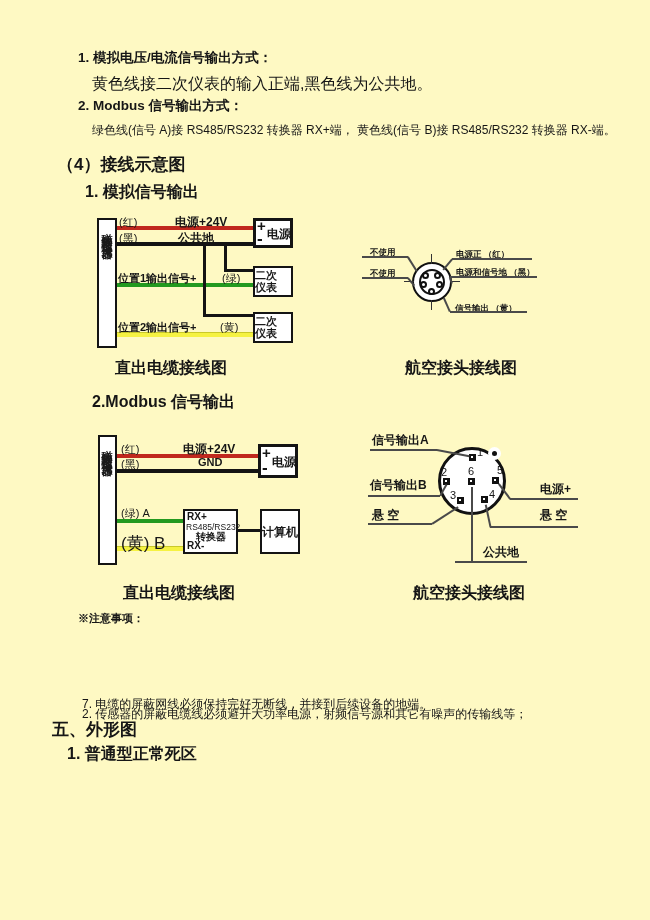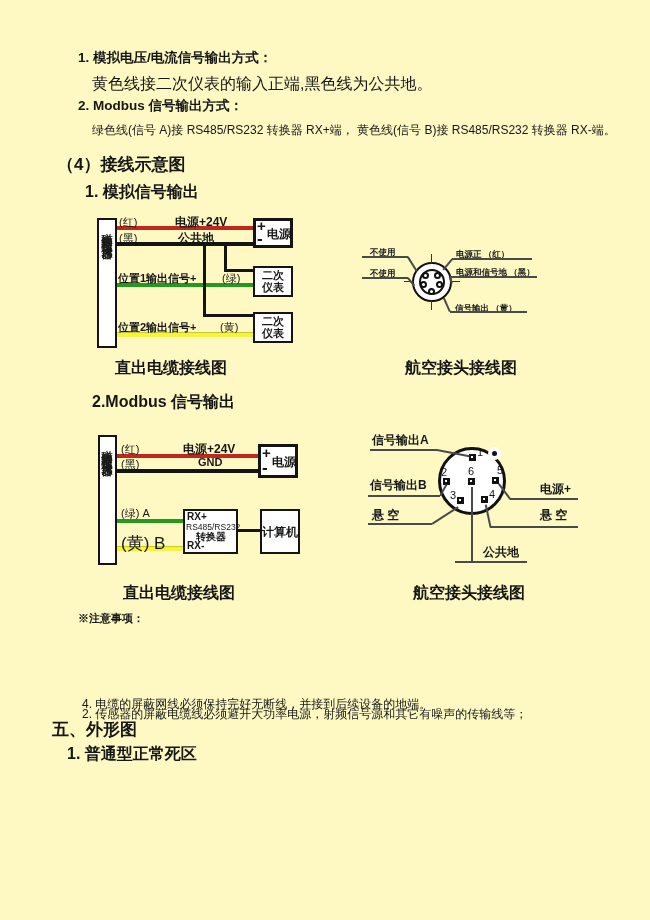--- a/index.html
+++ b/index.html
@@ -14,21 +14,21 @@
   .vtext{position:absolute;writing-mode:vertical-rl;text-orientation:upright;
          font-size:11px;font-weight:bold;line-height:1;letter-spacing:2px;}
   .circle{position:absolute;border-radius:50%;box-sizing:border-box;background:#fff;}
   .leader{position:absolute;height:1.5px;background:#4a4a4a;transform-origin:0 50%;}
   .ul{position:absolute;height:1.5px;background:#4a4a4a;}
   .pin-sq{position:absolute;width:7px;height:7px;background:#111;}
   .pin-sq::after{content:"";position:absolute;left:2px;top:2px;width:2px;height:2px;background:#fff;}
   .pin-donut{position:absolute;width:7px;height:7px;border:2px solid #111;border-radius:50%;
              box-sizing:border-box;background:#fff;}
   .tick{position:absolute;background:#333;}
-  .meter-text{position:absolute;width:100%;text-align:center;font-size:11px;font-weight:bold;line-height:12px;}
+  .meter-text{position:absolute;width:100%;font-size:11px;font-weight:bold;line-height:12px;}
   .small{font-size:8.5px;}
 </style>
 </head>
 <body>
 
 <div id="page">
 
   <div class="lbl b" style="left:78px;top:49px;font-size:13.5px;">1. 模拟电压/电流信号输出方式：</div>
   <div class="lbl" style="left:92px;top:74px;font-size:16px;">黄色线接二次仪表的输入正端,黑色线为公共地。</div>
   <div class="lbl b" style="left:78px;top:97px;font-size:13.5px;">2. Modbus 信号输出方式：</div>
@@ -184,18 +184,18 @@
   <div class="lbl b" style="left:540px;top:507px;font-size:12px;">悬 空</div>
   <div class="ul" style="left:490px;top:526px;width:88px;"></div>
   <div class="leader" style="left:486px;top:504px;width:23px;transform:rotate(78deg);"></div>
 
   <div class="lbl b" style="left:483px;top:544px;font-size:12px;">公共地</div>
   <div class="ul" style="left:455px;top:561px;width:72px;"></div>
   <div class="ul" style="left:471px;top:487px;width:1.5px;height:74px;"></div>
 
   <div class="lbl b" style="left:78px;top:611px;font-size:11px;">※注意事项：</div>
   <div class="lbl" style="left:82px;top:706px;font-size:12px;">2. 传感器的屏蔽电缆线必须避开大功率电源，射频信号源和其它有噪声的传输线等；</div>
-  <div class="lbl" style="left:82px;top:696px;font-size:12px;">4. 电缆的屏蔽网线必须保持完好无断线，并接到后续设备的地端。</div>
+  <div class="lbl" style="left:82px;top:696px;font-size:12px;">7. 电缆的屏蔽网线必须保持完好无断线，并接到后续设备的地端。</div>
 
   <div class="lbl b" style="left:40px;top:718px;font-size:17px;margin-left:12px;">五、外形图</div>
   <div class="lbl b" style="left:67px;top:744px;font-size:16px;">1. 普通型正常死区</div>
 
 </div>
 
 </body></html>

